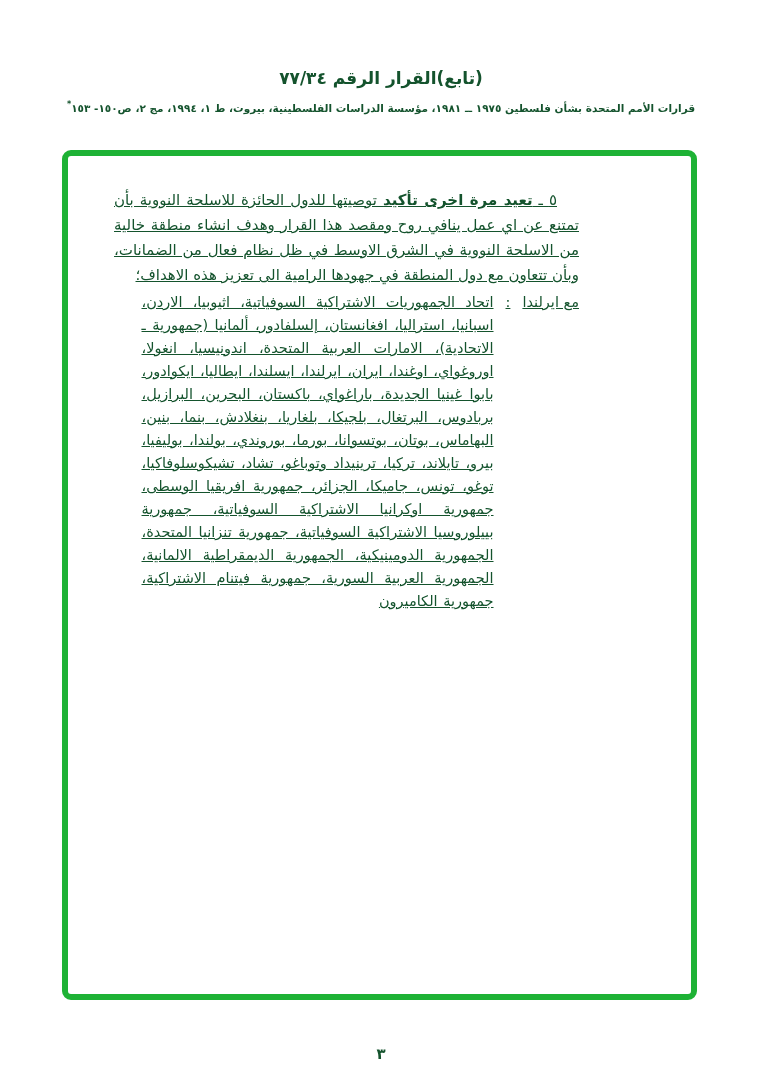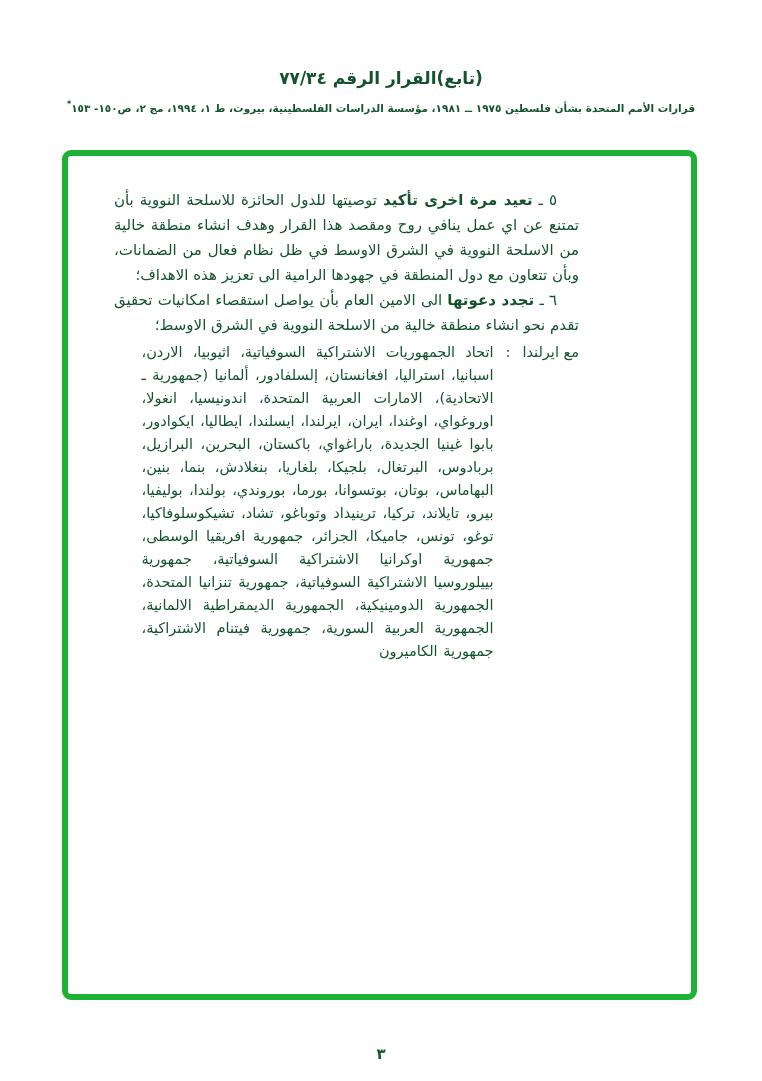--- a/index.html
+++ b/index.html
@@ -34,20 +34,21 @@
   .frame{
     position:absolute;
     left:62px;top:150px;
     width:635px;height:850px;
     box-sizing:border-box;
     border:6px solid #1eb235;
     border-radius:9px;
     background:#ffffff;
     padding:32px 112px 0 46px;
     overflow:hidden;
+    text-decoration:underline;
   }
   .frame p.op{
     margin:0;
     font-size:15px;
     line-height:25px;
     text-align:justify;
     text-indent:22px;
   }
   .frame p.op .lead{font-weight:bold;}
   .adoption{
@@ -97,21 +98,20 @@
 
   <div class="header">
     <p class="title">(تابع)القرار الرقم ٧٧/٣٤</p>
     <p class="source"><span>قرارات الأمم المتحدة بشأن فلسطين ١٩٧٥ ــ ١٩٨١، مؤسسة الدراسات الفلسطينية، بيروت، ط ١، ١٩٩٤، مج ٢، ص١٥٠- ١٥٣</span><sup>*</sup></p>
   </div>
 
   <div class="frame">
 
     <p class="op"><span>٥ ـ </span><span class="lead">تعيد مرة اخرى تأكيد</span><span> توصيتها للدول الحائزة للاسلحة النووية بأن تمتنع عن اي عمل ينافي روح ومقصد هذا القرار وهدف انشاء منطقة خالية من الاسلحة النووية في الشرق الاوسط في ظل نظام فعال من الضمانات، وبأن تتعاون مع دول المنطقة في جهودها الرامية الى تعزيز هذه الاهداف؛</span></p>
 
-    <p class="op"><span>٦ ـ </span><span class="lead">تجدد دعوتها</span><span> الى الامين العام بأن يواصل استقصاء امكانيات تحقيق تقدم نحو انشاء منطقة خالية من الاسلحة النووية في الشرق الاوسط؛</span></p>
 
 
 
     <div class="vote-row">
       <div class="vote-label"><span>مع ايرلندا</span><span class="vote-colon">:</span></div>
       <div class="vote-countries">اتحاد الجمهوريات الاشتراكية السوفياتية، اثيوبيا، الاردن، اسبانيا، استراليا، افغانستان، إلسلفادور، ألمانيا (جمهورية ـ الاتحادية)، الامارات العربية المتحدة، اندونيسيا، انغولا، اوروغواي، اوغندا، ايران، ايرلندا، ايسلندا، ايطاليا، ايكوادور، بابوا غينيا الجديدة، باراغواي، باكستان، البحرين، البرازيل، بربادوس، البرتغال، بلجيكا، بلغاريا، بنغلادش، بنما، بنين، البهاماس، بوتان، بوتسوانا، بورما، بوروندي، بولندا، بوليفيا، بيرو، تايلاند، تركيا، ترينيداد وتوباغو، تشاد، تشيكوسلوفاكيا، توغو، تونس، جاميكا، الجزائر، جمهورية افريقيا الوسطى، جمهورية اوكرانيا الاشتراكية السوفياتية، جمهورية بييلوروسيا الاشتراكية السوفياتية، جمهورية تنزانيا المتحدة، الجمهورية الدومينيكية، الجمهورية الديمقراطية الالمانية، الجمهورية العربية السورية، جمهورية فيتنام الاشتراكية، جمهورية الكاميرون</div>
     </div>
 
   </div>
 

